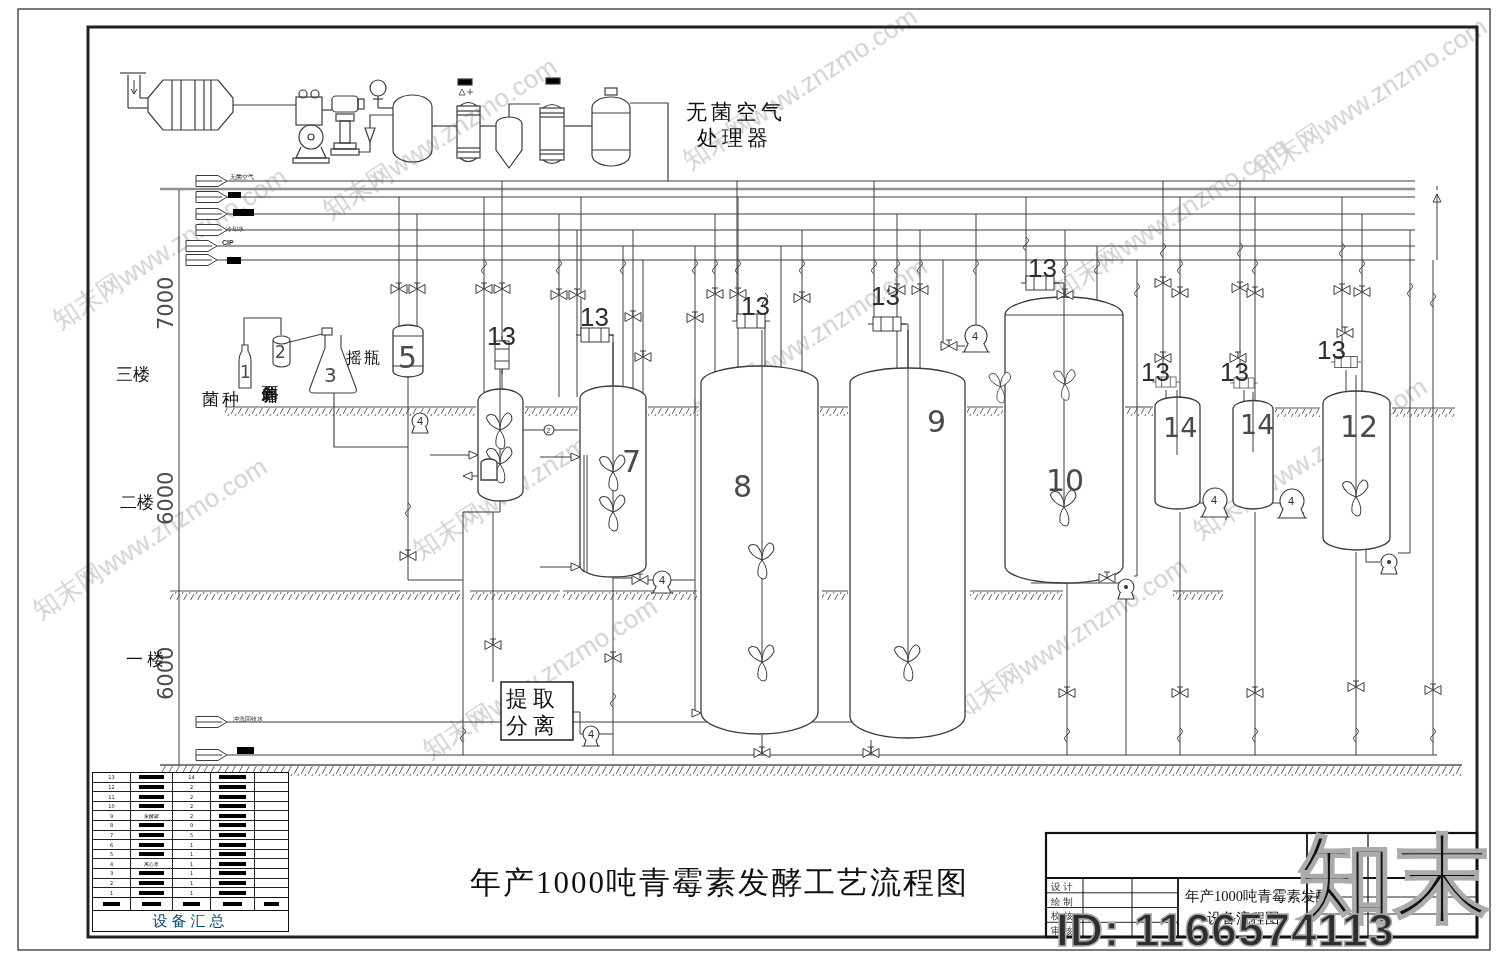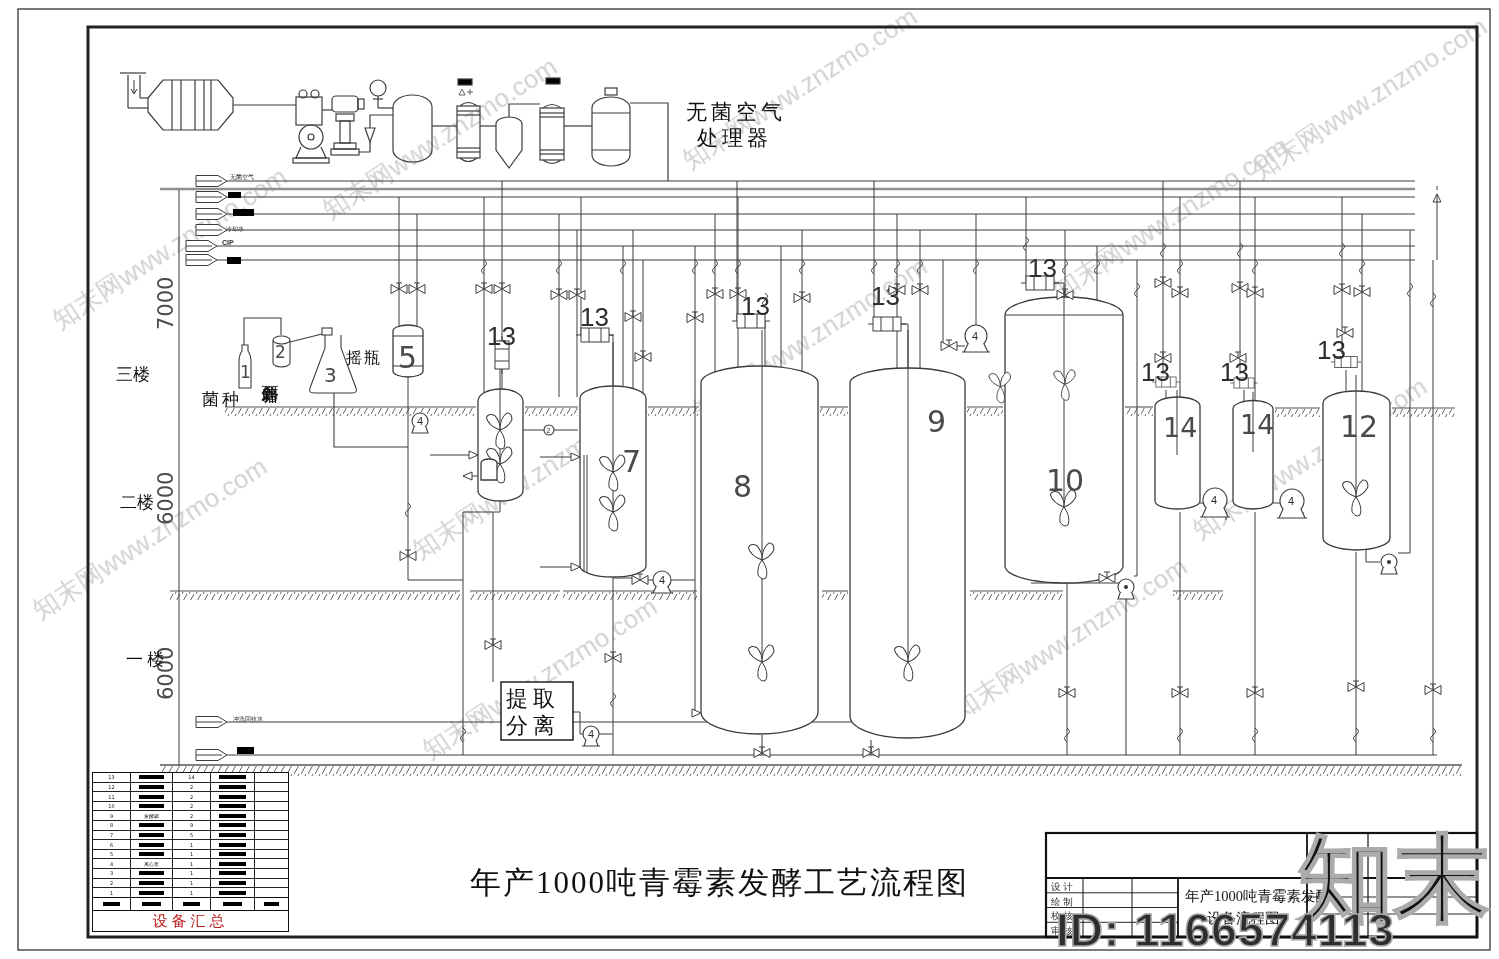--- a/index.html
+++ b/index.html
@@ -17,21 +17,21 @@
   .et-row{flex:1;display:flex;border-top:0.5px solid #222;}
   .et-row:first-child{border-top:none;}
   .et-cell{border-left:0.5px solid #222;display:flex;align-items:center;justify-content:center;
     font-size:5px;color:#111;overflow:hidden;font-family:"DejaVu Sans",sans-serif;}
   .et-cell:first-child{border-left:none;}
   .c1{width:19%;} .c2{width:21%;} .c3{width:19%;} .c4{width:22%;} .c5{flex:1;}
   .bar{background:#000;height:4px;width:62%;}
   .bar.sm{width:45%;}
   .et-bars{height:12px;flex:none;display:flex;border-top:1.5px solid #111;}
   .et-title{height:20px;flex:none;border-top:1.5px solid #111;display:flex;align-items:center;
-    justify-content:center;font-size:15px;letter-spacing:4px;color:#b91c1c;
+    justify-content:center;font-size:15px;letter-spacing:4px;color:#0c4a6e;
     font-family:"Liberation Serif",serif;}
 </style>
 </head>
 <body>
 
 <div class="stage">
 <svg width="1499" height="959" viewBox="0 0 1499 959">
   <defs>
     <pattern id="hatch" width="7" height="9" patternUnits="userSpaceOnUse">
       <line x1="0" y1="9" x2="5" y2="0" stroke="#3a3a3a" stroke-width="0.8"></line>

